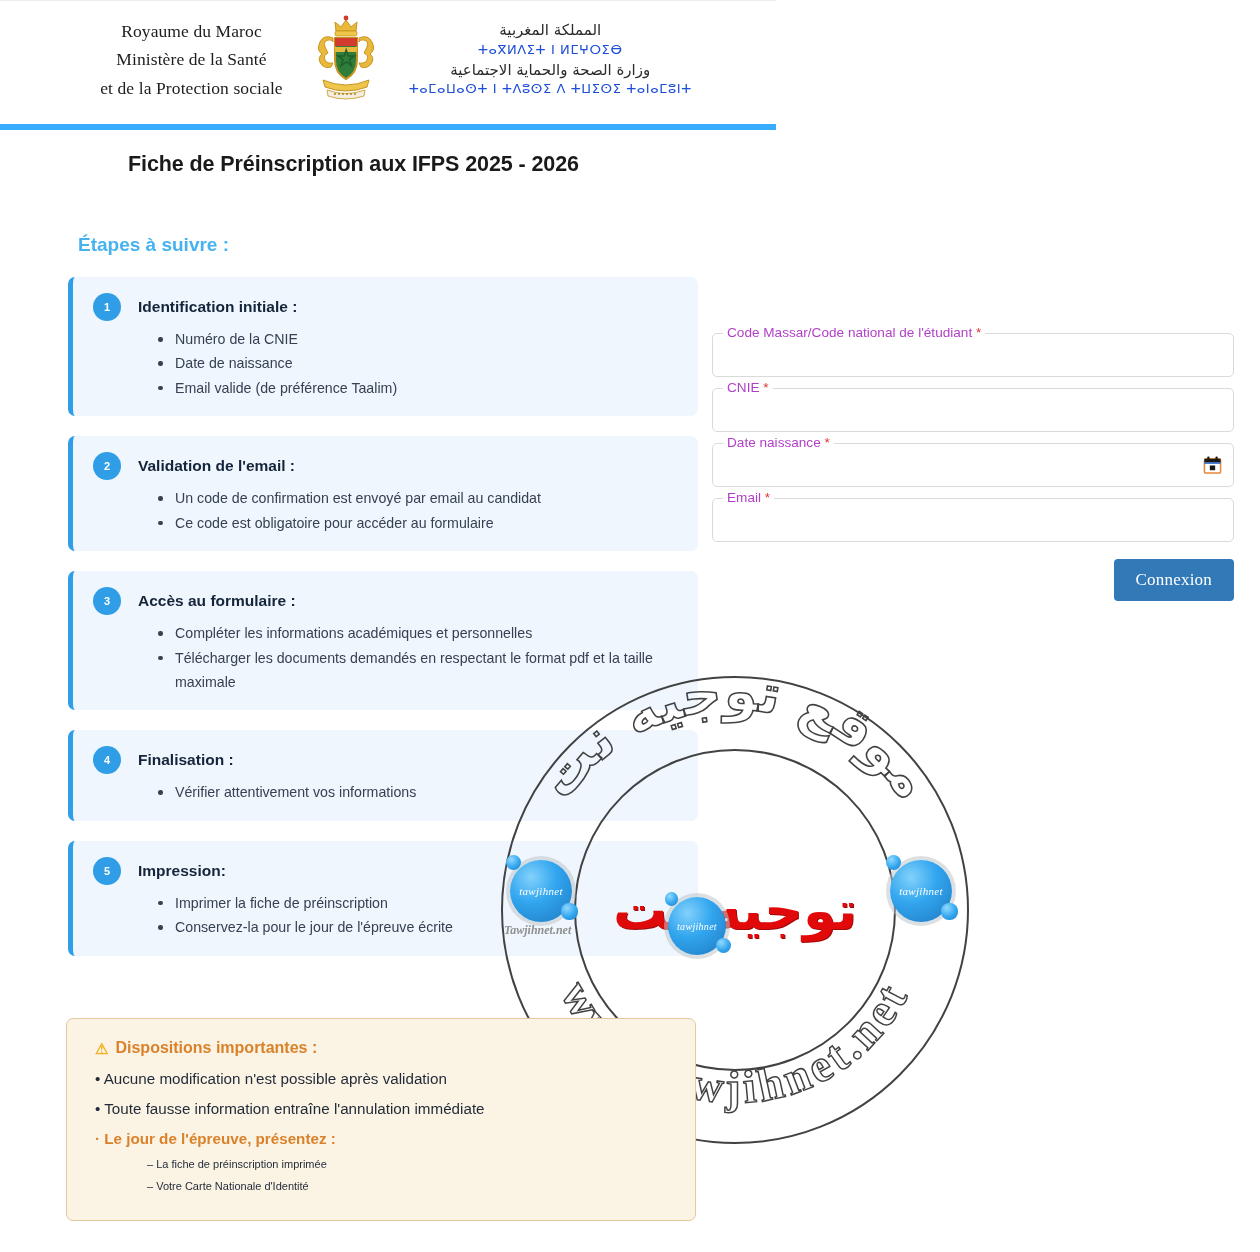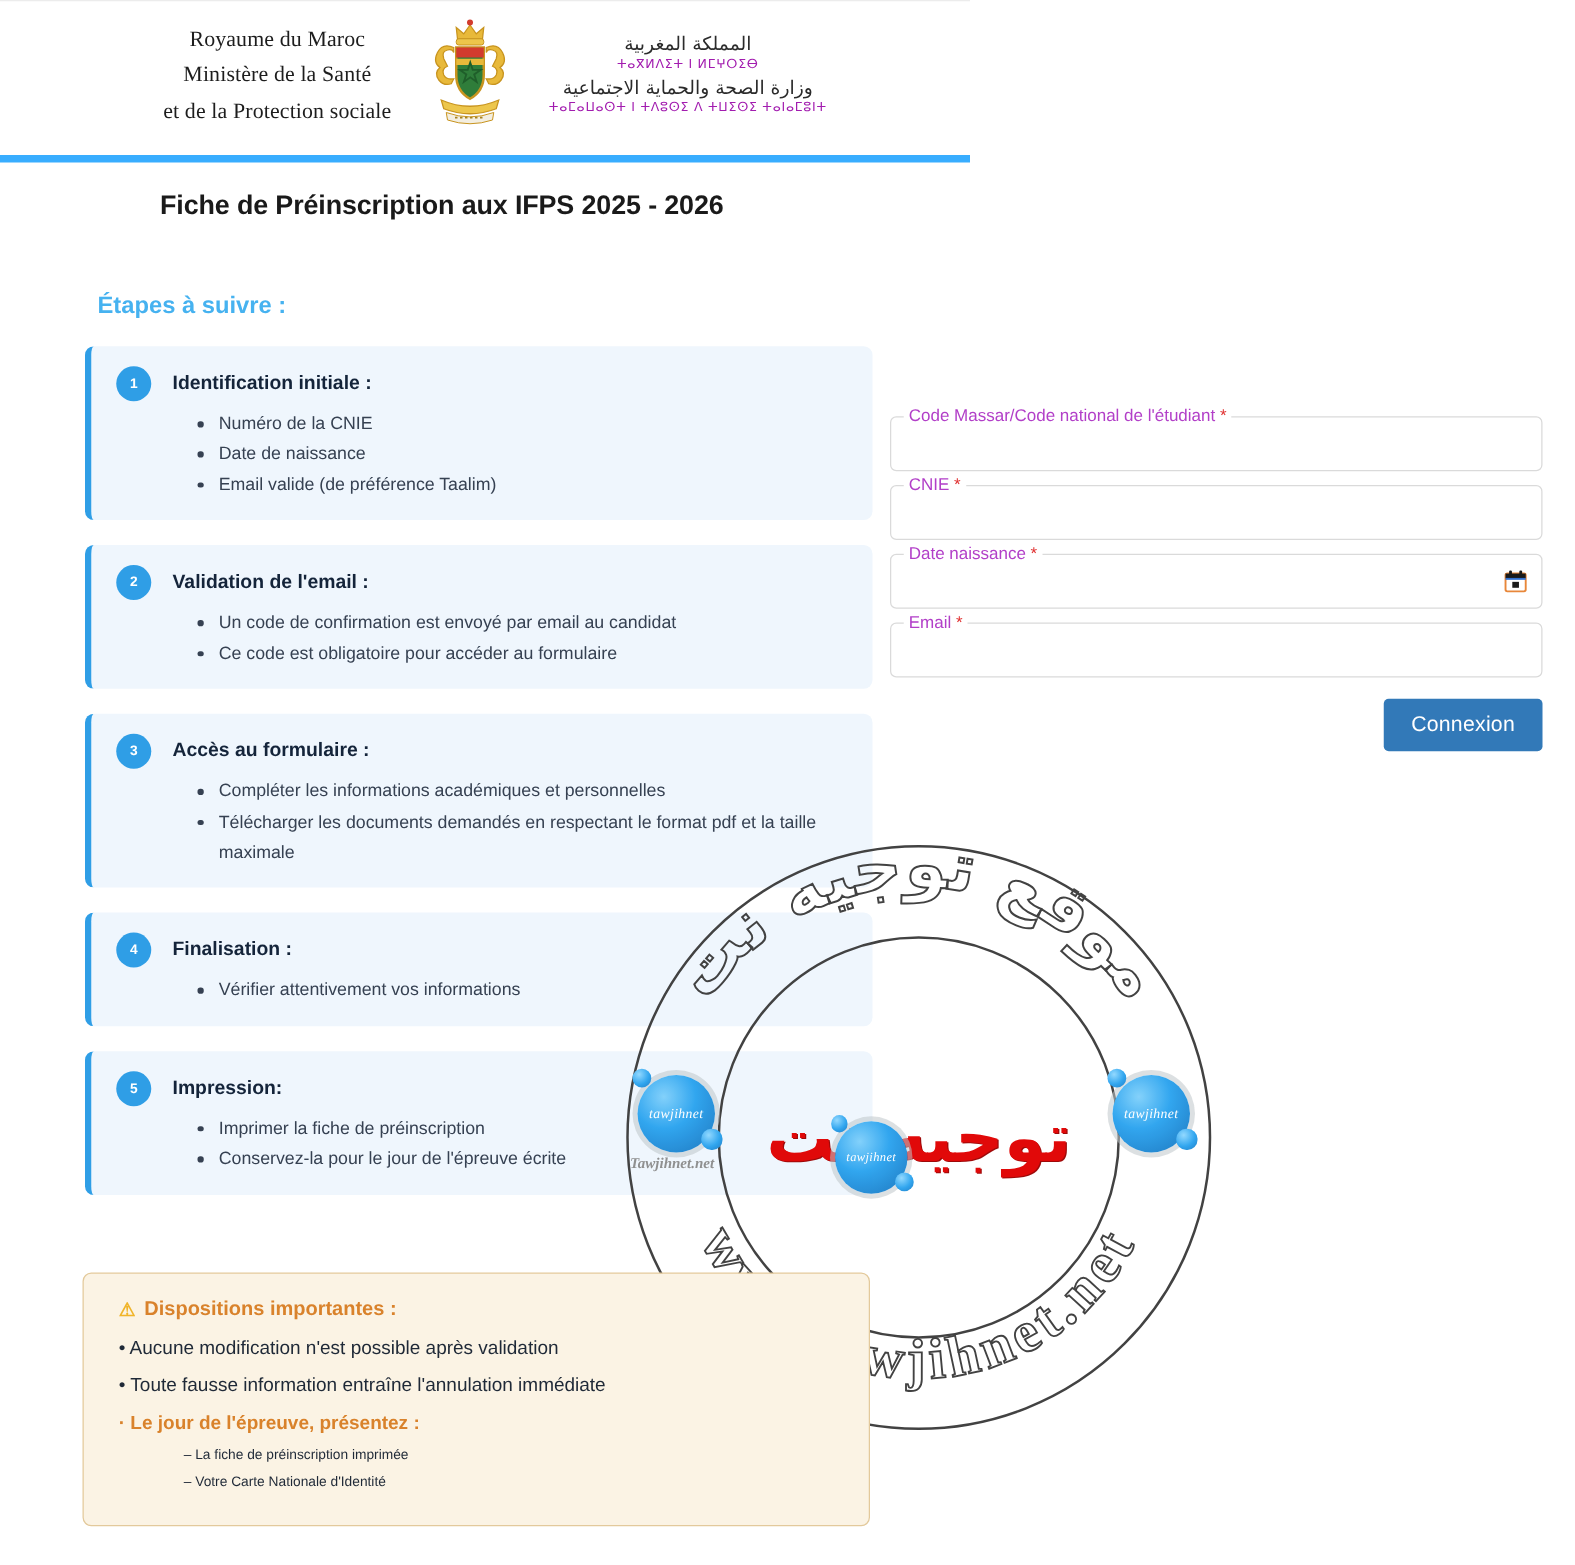--- a/index.html
+++ b/index.html
@@ -41,21 +41,21 @@
     text-align: center; white-space: nowrap;
     direction: rtl;
   }
   .ministry-ar .ar {
     font-family: "DejaVu Sans", sans-serif;
     font-size: 15px; color: #2b2b2b; letter-spacing: .5px;
     line-height: 1.35;
   }
   .ministry-ar .tif {
     font-family: "DejaVu Sans", sans-serif;
-    font-size: 10px; color: #a21caf; letter-spacing: .6px;
+    font-size: 13px; color: #1d4ed8; letter-spacing: .6px;
     line-height: 1.45; direction: ltr;
   }
 
   .blue-rule {
     position: absolute; left: 0; top: 124px;
     width: 776px; height: 6px;
     background: #38adff;
   }
 
   
@@ -158,21 +158,21 @@
 
   .submit-row {
     margin-top: 17px;
     display: flex; justify-content: flex-end;
   }
   .btn-connexion {
     background: #3279b8;
     color: #ffffff;
     border: 0; border-radius: 4px;
     padding: 0 22px; height: 42px;
-    font-family: Liberation Sans, sans-serif;
+    font-family: Liberation Serif, serif;
     font-size: 17px; cursor: pointer;
     letter-spacing: .2px;
   }
 
   
   .warning-box {
     position: absolute; left: 66px; top: 1018px;
     width: 630px;
     background: #fbf3e4;
     border: 1px solid #e3c99b;

